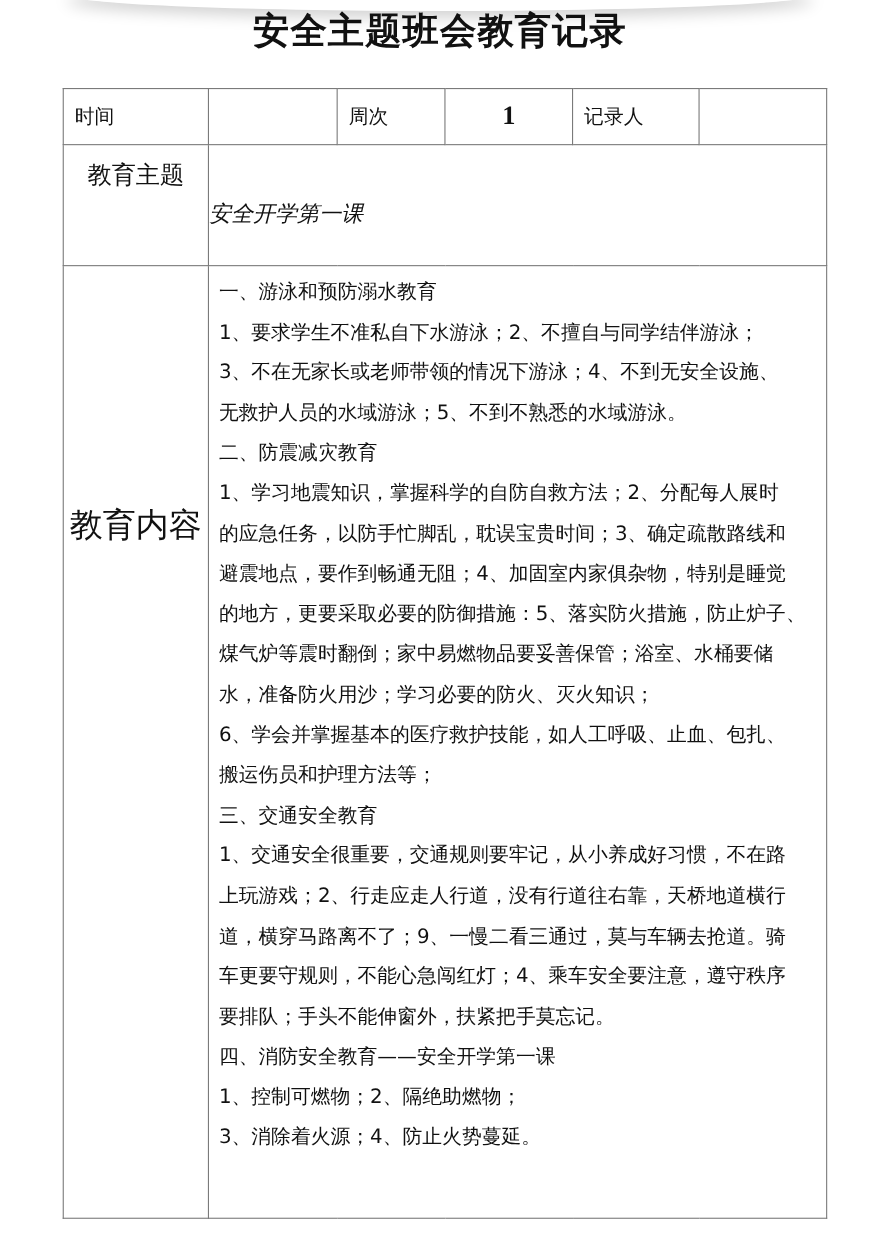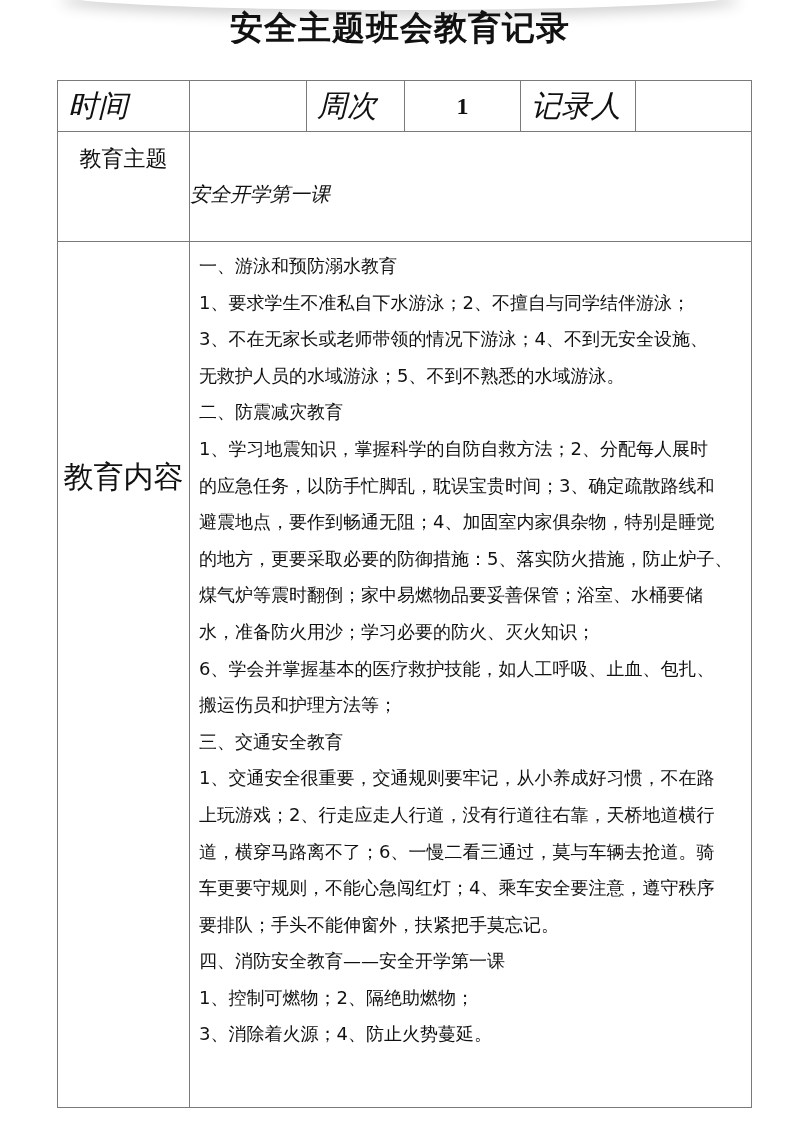--- a/index.html
+++ b/index.html
@@ -44,24 +44,23 @@
       width: 694px;
       border-collapse: collapse;
       table-layout: fixed;
     }
     table.record td {
       border: 1.5px solid #7a7a7a;
       padding: 0;
       vertical-align: middle;
     }
     .hdr-label {
-      font-size: 30px;
+      font-size: 18px;
       padding-left: 10px !important;
       color: #111;
-      font-style: italic;
     }
     .hdr-value {
       font-family: "Liberation Serif", "DejaVu Serif", serif;
       font-size: 24px;
       font-weight: bold;
       text-align: center;
     }
     .row-header td { height: 50px; }
     .row-topic td { height: 93px; }
     .topic-label {
@@ -135,21 +134,21 @@
       <div class="line">的应急任务，以防手忙脚乱，耽误宝贵时间；3、确定疏散路线和</div>
       <div class="line">避震地点，要作到畅通无阻；4、加固室内家俱杂物，特别是睡觉</div>
       <div class="line">的地方，更要采取必要的防御措施：5、落实防火措施，防止炉子、</div>
       <div class="line">煤气炉等震时翻倒；家中易燃物品要妥善保管；浴室、水桶要储</div>
       <div class="line">水，准备防火用沙；学习必要的防火、灭火知识；</div>
       <div class="line">6、学会并掌握基本的医疗救护技能，如人工呼吸、止血、包扎、</div>
       <div class="line">搬运伤员和护理方法等；</div>
       <div class="line">三、交通安全教育</div>
       <div class="line">1、交通安全很重要，交通规则要牢记，从小养成好习惯，不在路</div>
       <div class="line">上玩游戏；2、行走应走人行道，没有行道往右靠，天桥地道横行</div>
-      <div class="line">道，横穿马路离不了；6、一慢二看三通过，莫与车辆去抢道。骑</div>
+      <div class="line">道，横穿马路离不了；9、一慢二看三通过，莫与车辆去抢道。骑</div>
       <div class="line">车更要守规则，不能心急闯红灯；4、乘车安全要注意，遵守秩序</div>
       <div class="line">要排队；手头不能伸窗外，扶紧把手莫忘记。</div>
       <div class="line">四、消防安全教育——安全开学第一课</div>
       <div class="line">1、控制可燃物；2、隔绝助燃物；</div>
       <div class="line">3、消除着火源；4、防止火势蔓延。</div>
     </td>
   </tr>
 </tbody>
   </table>
 

